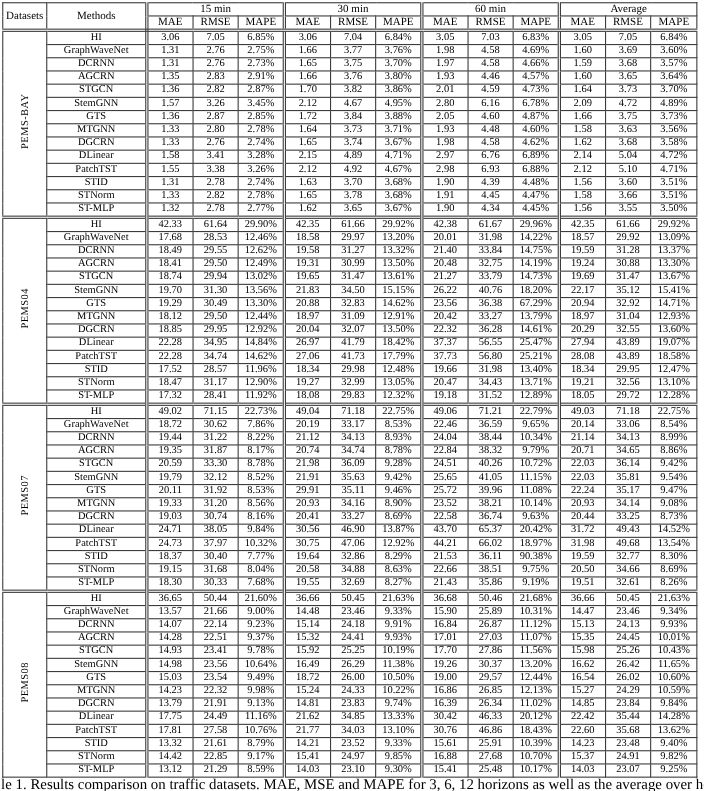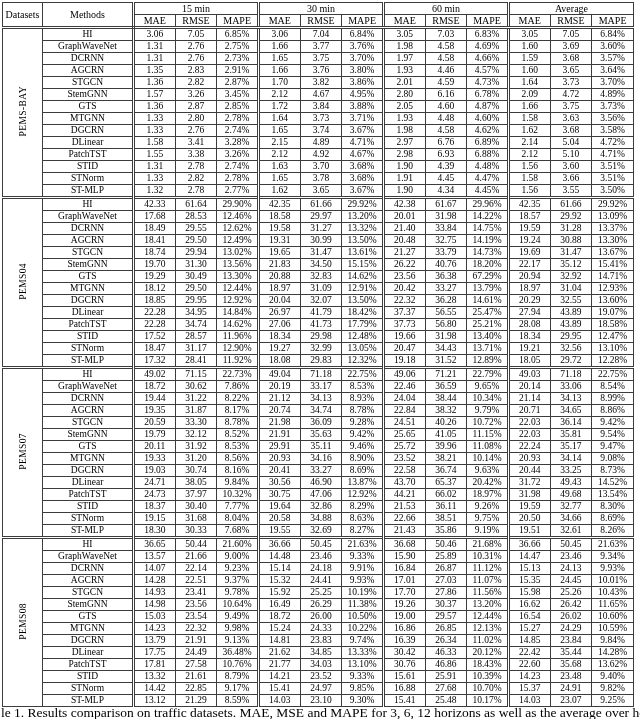--- a/index.html
+++ b/index.html
@@ -674,21 +674,21 @@
       <tr>
         <td>STID</td>
         <td class="group-start">18.37</td>
         <td>30.40</td>
         <td>7.77%</td>
         <td class="group-start">19.64</td>
         <td>32.86</td>
         <td>8.29%</td>
         <td class="group-start">21.53</td>
         <td>36.11</td>
-        <td>9.26%</td>
+        <td>90.38%</td>
         <td class="group-start">19.59</td>
         <td>32.77</td>
         <td>8.30%</td>
       </tr>
       <tr>
         <td>STNorm</td>
         <td class="group-start">19.15</td>
         <td>31.68</td>
         <td>8.04%</td>
         <td class="group-start">20.58</td>
@@ -849,21 +849,21 @@
         <td>26.34</td>
         <td>11.02%</td>
         <td class="group-start">14.85</td>
         <td>23.84</td>
         <td>9.84%</td>
       </tr>
       <tr>
         <td>DLinear</td>
         <td class="group-start">17.75</td>
         <td>24.49</td>
-        <td>36.48%</td>
+        <td>11.16%</td>
         <td class="group-start">21.62</td>
         <td>34.85</td>
         <td>13.33%</td>
         <td class="group-start">30.42</td>
         <td>46.33</td>
         <td>20.12%</td>
         <td class="group-start">22.42</td>
         <td>35.44</td>
         <td>14.28%</td>
       </tr>

